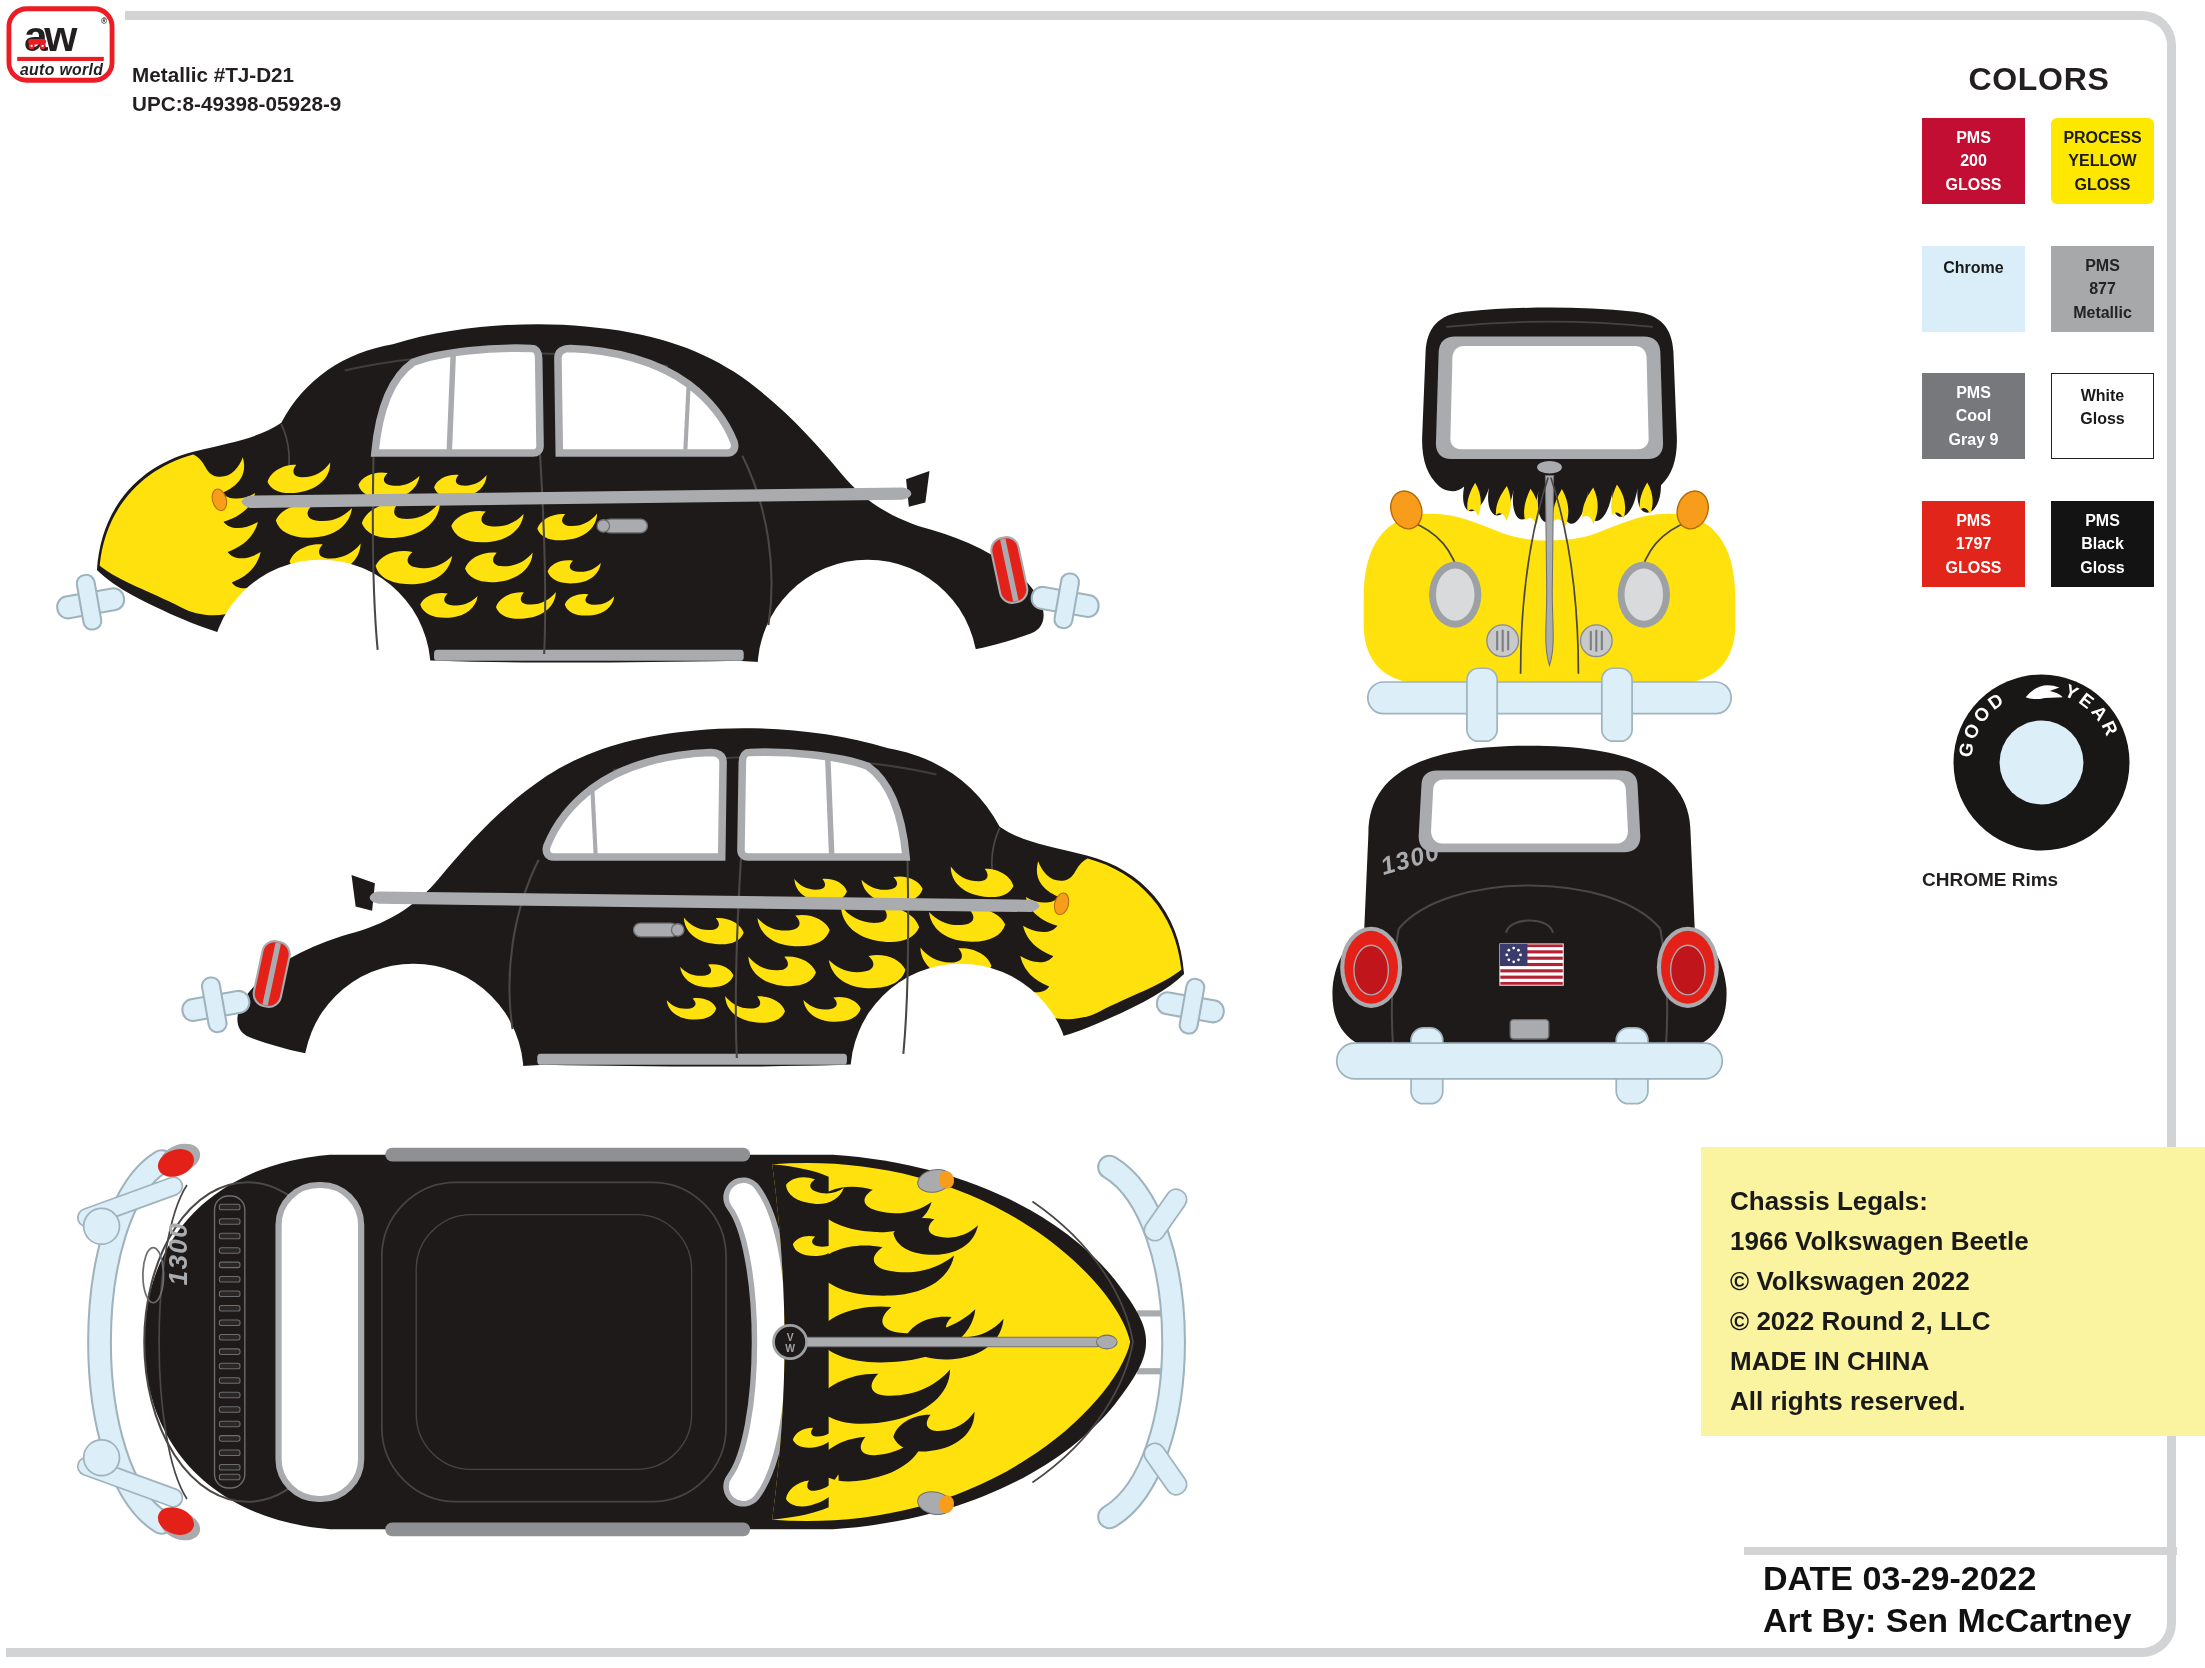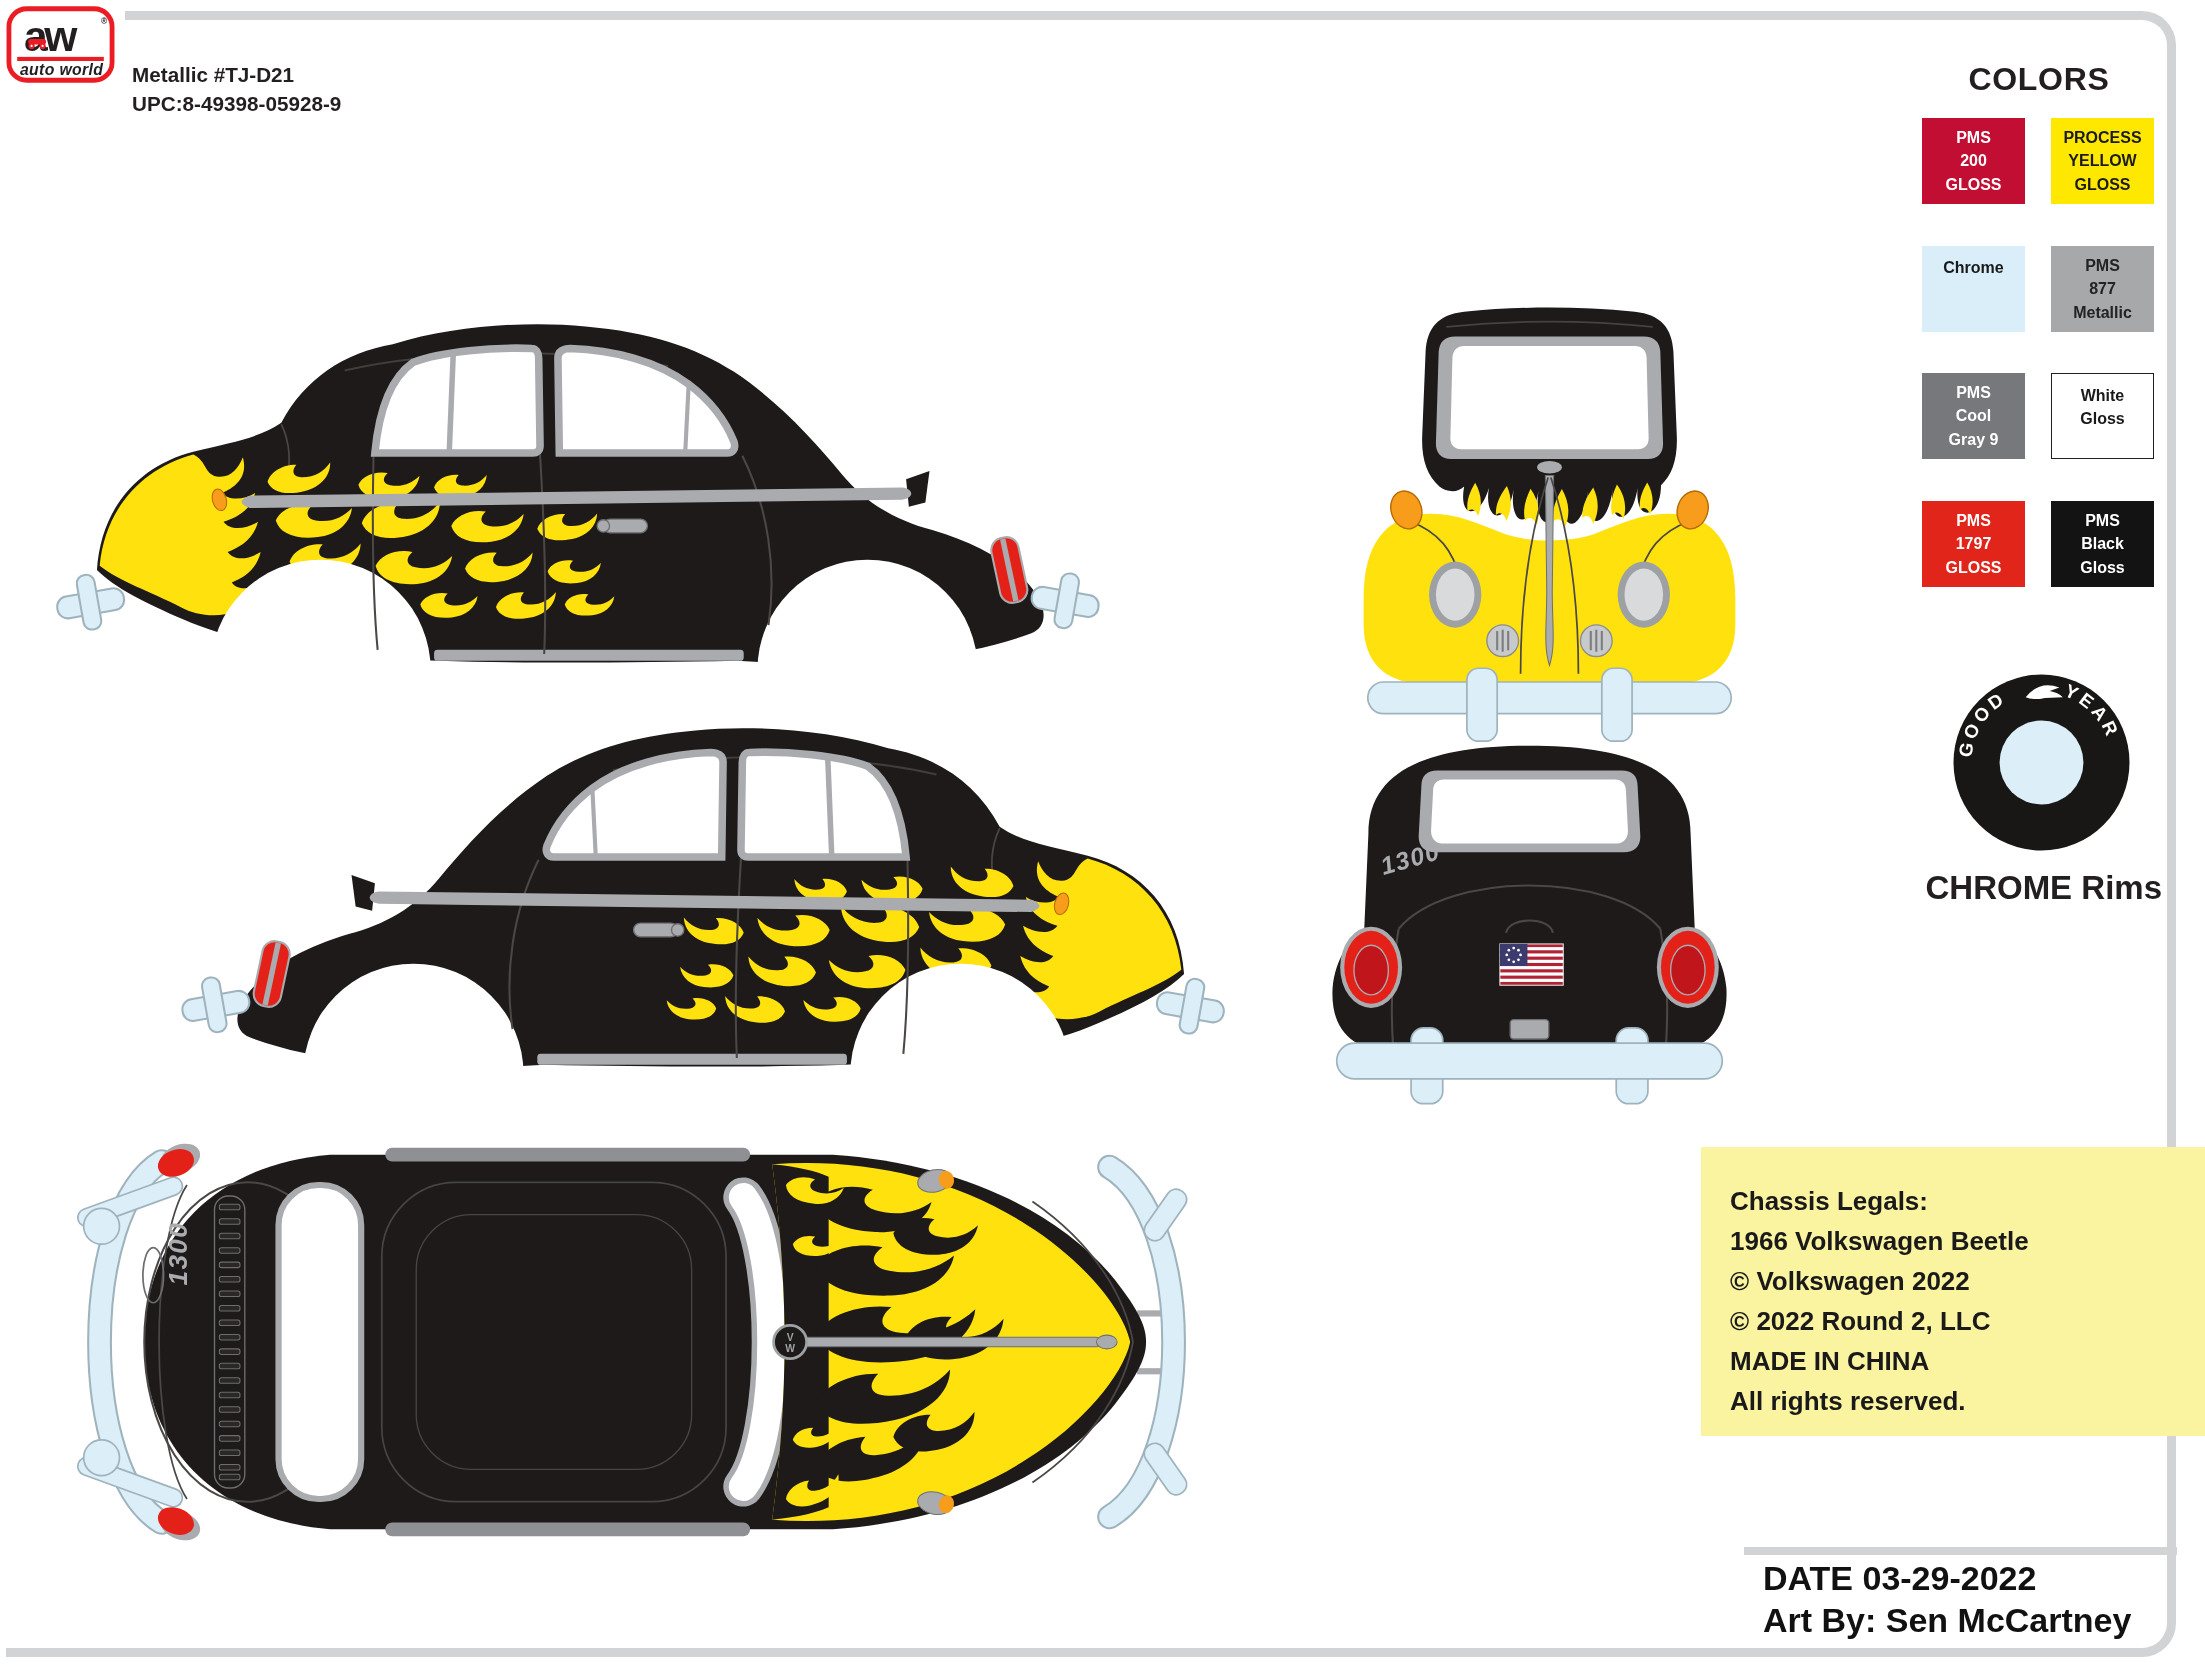--- a/index.html
+++ b/index.html
@@ -13,21 +13,21 @@
   .frame { left:125px; top:11px; width:2051px; height:1646px;
            border-top:9px solid var(--frame_gray); border-right:9px solid var(--frame_gray);
            border-bottom:9px solid var(--frame_gray);
            border-radius:0 34px 34px 0; pointer-events:none; }
   .frame-bottom-left { left:5.5px; top:1648px; width:121px; height:9px; background:var(--frame_gray); }
   .colors-title { left:1922px; top:61px; width:234px; text-align:center; font-size:32px; font-weight:bold; color:var(--ink); letter-spacing:0.7px; }
   .swatch { width:103px; height:86px; display:flex; align-items:center; justify-content:center;
             text-align:center; font-size:16px; line-height:23.4px; font-weight:bold; white-space:pre-line; }
   .swatch.top { align-items:flex-start; padding-top:9.6px; }
   .swatch.bordered { border:1.4px solid #231F20; }
-  .tire-label { left:1922px; top:869px; width:240px; text-align:right; font-size:33px; font-weight:bold; color:var(--ink); }
+  .tire-label { left:1922px; top:869px; width:240px; text-align:left; font-size:19px; font-weight:bold; color:var(--ink); }
   .legal-box { left:1701px; top:1147px; width:520px; height:289px; background:var(--legal_bg); }
   .legal-text { position:absolute; left:29px; top:34px; font-size:26px; line-height:40px; font-weight:bold;
                 color:#1A1A1A; white-space:pre-line; }
   .footer-line { left:1744px; top:1547px; width:433px; height:8.3px; background:var(--frame_gray); }
   .footer-date { left:1763px; top:1559px; font-size:34px; font-weight:bold; color:#111; white-space:nowrap; }
   .footer-artist { left:1763px; top:1601px; font-size:34px; font-weight:bold; color:#111; white-space:nowrap; }
 </style>
 </head>
 <body>
 
@@ -57,21 +57,21 @@
     <rect x="16" y="74" width="126" height="6" fill="var(--logo_red)"></rect>
     <text x="20" y="101" font-size="23" font-weight="bold" font-style="italic" letter-spacing="0.5" fill="#231F20">auto world</text>
   </svg>
   <div class="abs hdr-sub" style="top:63px">Metallic #TJ-D21</div>
   <div class="abs hdr-sub" style="top:92px">UPC:8-49398-05928-9</div>
 
   <div class="abs colors-title">COLORS</div>
   <div class="abs swatch" style="left: 1922px; top: 118px; background: rgb(193, 14, 50); color: rgb(255, 255, 255);">PMS
 200
 GLOSS</div>
-  <div class="abs swatch" style="left: 2051px; top: 118px; background: rgb(255, 232, 0); color: rgb(26, 26, 26);">PROCESS
+  <div class="abs swatch" style="left: 2051px; top: 118px; background: rgb(255, 232, 0); color: rgb(26, 26, 26); border-radius: 6px;">PROCESS
 YELLOW
 GLOSS</div>
   <div class="abs swatch top" style="left: 1922px; top: 246px; background: rgb(217, 238, 248); color: rgb(26, 26, 26);">Chrome</div>
   <div class="abs swatch" style="left: 2051px; top: 246px; background: rgb(167, 168, 170); color: rgb(35, 35, 35);">PMS
 877
 Metallic</div>
   <div class="abs swatch" style="left: 1922px; top: 373px; background: rgb(118, 120, 123); color: rgb(255, 255, 255);">PMS
 Cool
 Gray 9</div>
   <div class="abs swatch top bordered" style="left: 2051px; top: 373px; background: rgb(255, 255, 255); color: rgb(26, 26, 26);">White

